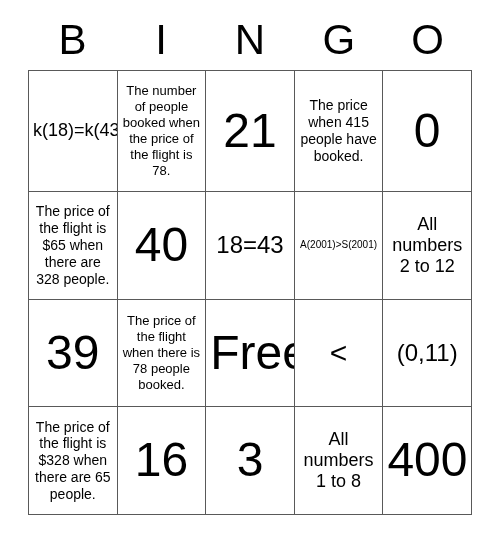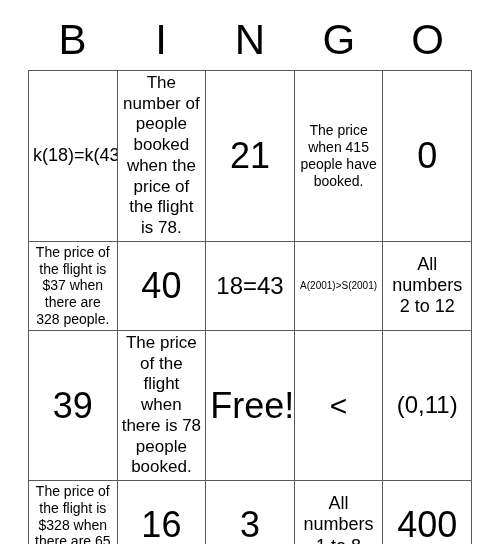--- a/index.html
+++ b/index.html
@@ -53,26 +53,26 @@
     width: 20%;
     height: 89px;
     padding: 2px 4px;
     text-align: center;
     vertical-align: middle;
     box-sizing: border-box;
     color: #000000;
     overflow: hidden;
   }
   
-  .sz-xxl { font-size: 36px; line-height: 1.05; }
+  .sz-xxl { font-size: 48px; line-height: 1.05; }
   .sz-xl  { font-size: 30px; line-height: 1.05; }
   .sz-l   { font-size: 24px; line-height: 1.1; }
   .sz-m   { font-size: 18px; line-height: 1.18; }
   .sz-s   { font-size: 14px; line-height: 1.2; }
-  .sz-xs  { font-size: 17px; line-height: 1.22; }
+  .sz-xs  { font-size: 13px; line-height: 1.22; }
   .sz-tiny { font-size: 10px; line-height: 1.2; }
   .cell-text {
     display: block;
     width: 100%;
     white-space: pre-line;
   }
 </style>
 </head>
 <body>
 
@@ -100,21 +100,21 @@
           </td>
         <td>
             <span class="cell-text sz-s">The price when 415 people have booked.</span>
           </td>
         <td>
             <span class="cell-text sz-xxl">0</span>
           </td>
       </tr>
       <tr>
         <td>
-            <span class="cell-text sz-s">The price of the flight is $37 when there are 328 people.</span>
+            <span class="cell-text sz-s">The price of the flight is $65 when there are 328 people.</span>
           </td>
         <td>
             <span class="cell-text sz-xxl">40</span>
           </td>
         <td>
             <span class="cell-text sz-l">18=43</span>
           </td>
         <td>
             <span class="cell-text sz-tiny">A(2001)&gt;S(2001)</span>
           </td>

